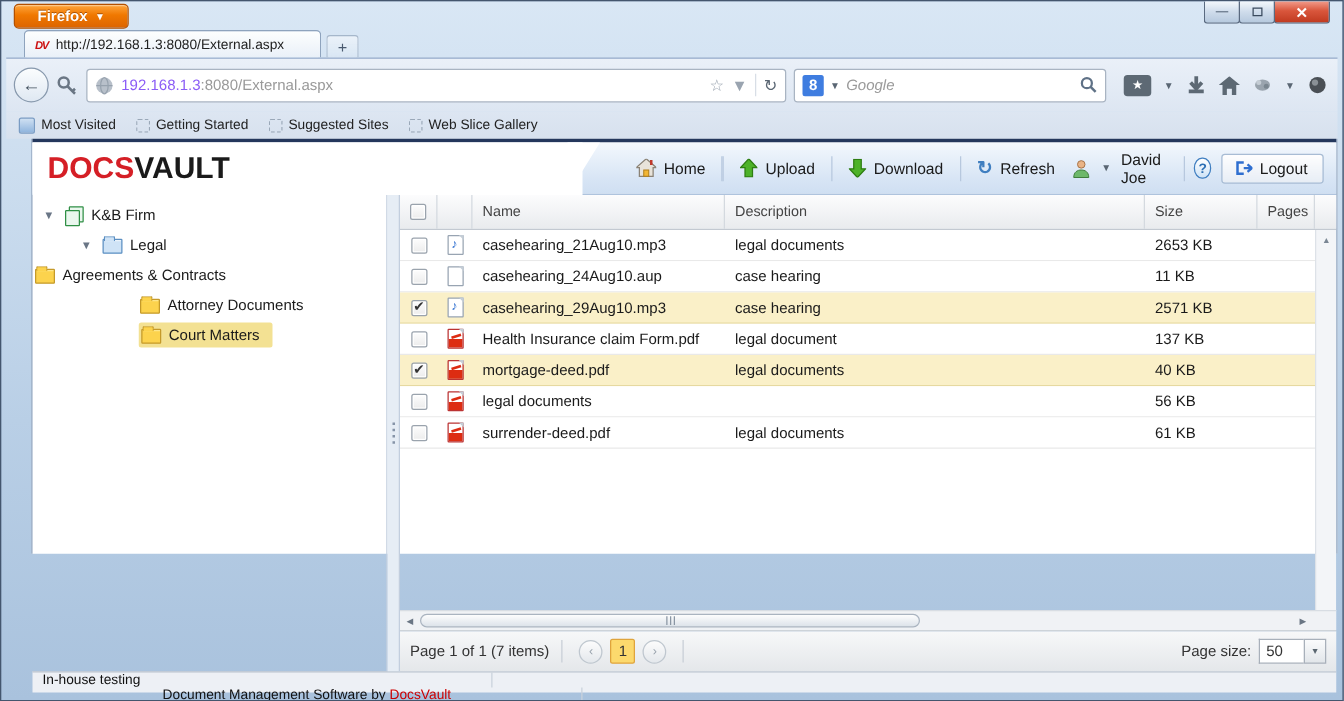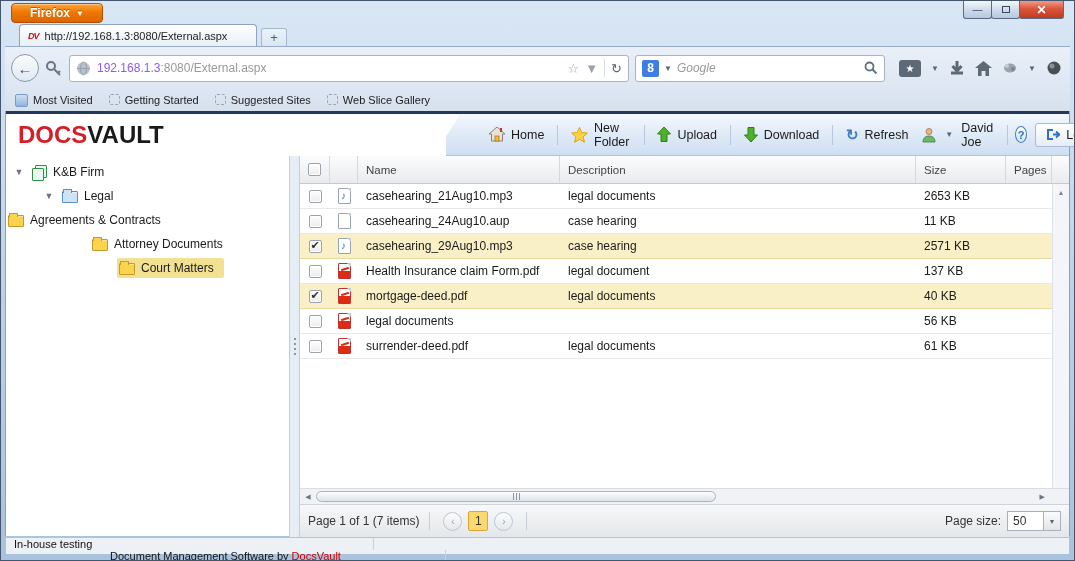--- a/index.html
+++ b/index.html
@@ -64,25 +64,25 @@
     width:250px; height:27px; background:#fff; border:1px solid #a9b4c2; border-radius:3px;
     display:flex; align-items:center; padding:0 6px; gap:5px; font-size:12px; flex:none;
   }
   .gicon { width:17px; height:17px; background:#3f7de0; border-radius:2px; color:#fff; font-size:12px; font-weight:bold; display:flex; align-items:center; justify-content:center; flex:none; }
   .search-ph { color:#9a9a9a; font-style:italic; flex:1; }
   .nav-icons { display:flex; align-items:center; gap:10px; margin-left:8px; color:#5a6673; }
   .caret-sm { font-size:8px; color:#5a6673; }
   .bm-menu-icon { width:22px; height:17px; background:#5d6974; border-radius:3px; color:#fff; font-size:10px; display:flex; align-items:center; justify-content:center; }
   
   .bmbar { height:22px; display:flex; align-items:center; gap:16px; padding:0 10px; background:linear-gradient(#dde6f2,#d7e1ee); font-size:11px; color:#222; }
-  .bm-item { display:flex; gap:5px; }
+  .bm-item { display:flex; align-items:center; gap:5px; }
   .bm-dashed { width:11px; height:11px; border:1px dashed #9aa8b8; border-radius:2px; }
   .bm-mv-icon { width:13px; height:13px; border-radius:2px; background:linear-gradient(#cfe0f2,#8fb4dd); border:1px solid #7a9cc4; }
   
-  .page { background:#fff; height:425px; position:relative; border-left:1px solid #8ba1bd; border-right:1px solid #8ba1bd; }
+  .page { background:#fff; height:332px; position:relative; border-left:1px solid #8ba1bd; border-right:1px solid #8ba1bd;margin-left:20px; }
   .page-topline { height:3px; background:#24375c; }
   .app-header {
     height:42px; background:linear-gradient(#f3f8fd,#d8e5f5 70%,#cfdff2);
     border-bottom:1px solid #aec3dd; position:relative; display:flex; align-items:center;
   }
   .logo-wrap { position:relative; width:440px; height:42px; background:#fff; flex:none; display:flex; align-items:center; padding-left:12px; }
   .logo-wrap::after { content:""; position:absolute; right:-14px; top:0; width:0; height:0; border-top:42px solid #fff; border-right:26px solid transparent; }
   .logo { font-size:24px; font-weight:bold; letter-spacing:0; }
   .logo .docs { color:#d51f26; font-weight:900; }
   .logo .vault { color:#1a1a1a; font-weight:600; }
@@ -274,26 +274,20 @@
       <div class="app-menu">
         <div class="app-menu-item">
           <svg class="svg-icon" width="16" height="15" viewBox="0 0 16 15">
               <path d="M8 0 L16 7 H13.5 V14 H2.5 V7 H0 Z" fill="#e8e3da" stroke="#8a8276" stroke-width="1"></path>
               <rect x="6" y="9" width="4" height="5" fill="#f2b634" stroke="#b07d18" stroke-width="0.8"></rect>
               <rect x="11" y="1" width="2" height="4" fill="#c0392b"></rect>
             </svg>
           <span>Home</span>
         </div>
         <span class="menu-sep"></span>
-        <div class="app-menu-item">
-          <svg class="svg-icon" width="17" height="16" viewBox="0 0 17 16">
-              <path d="M8.5 0.5 L10.8 5.5 L16.3 6.1 L12.2 9.8 L13.4 15.2 L8.5 12.4 L3.6 15.2 L4.8 9.8 L0.7 6.1 L6.2 5.5 Z" fill="#fdd243" stroke="#d9a312" stroke-width="1"></path>
-            </svg>
-          <span>New Folder</span>
-        </div>
         <span class="menu-sep"></span>
         <div class="app-menu-item">
           <svg class="svg-icon" width="14" height="15" viewBox="0 0 14 15">
               <path d="M7 0 L13.5 7 H10 V14.5 H4 V7 H0.5 Z" fill="#4db229" stroke="#2e7d12" stroke-width="1"></path>
             </svg>
           <span>Upload</span>
         </div>
         <span class="menu-sep"></span>
         <div class="app-menu-item">
           <svg class="svg-icon" width="14" height="15" viewBox="0 0 14 15">
@@ -348,21 +342,21 @@
               <span class="folder yellow"></span>
               <span>Agreements &amp; Contracts</span>
             </span>
         </div>
         <div class="tree-item" style="padding-left:84px;">
           <span class="label-wrap">
               <span class="folder yellow"></span>
               <span>Attorney Documents</span>
             </span>
         </div>
-        <div class="tree-item selected" style="padding-left:111px;">
+        <div class="tree-item selected" style="padding-left:85px;">
           <span class="label-wrap">
               <span class="folder yellow"></span>
               <span>Court Matters</span>
             </span>
         </div>
       </div>
 
       <div class="splitter">
           <i></i>
           <i></i>

